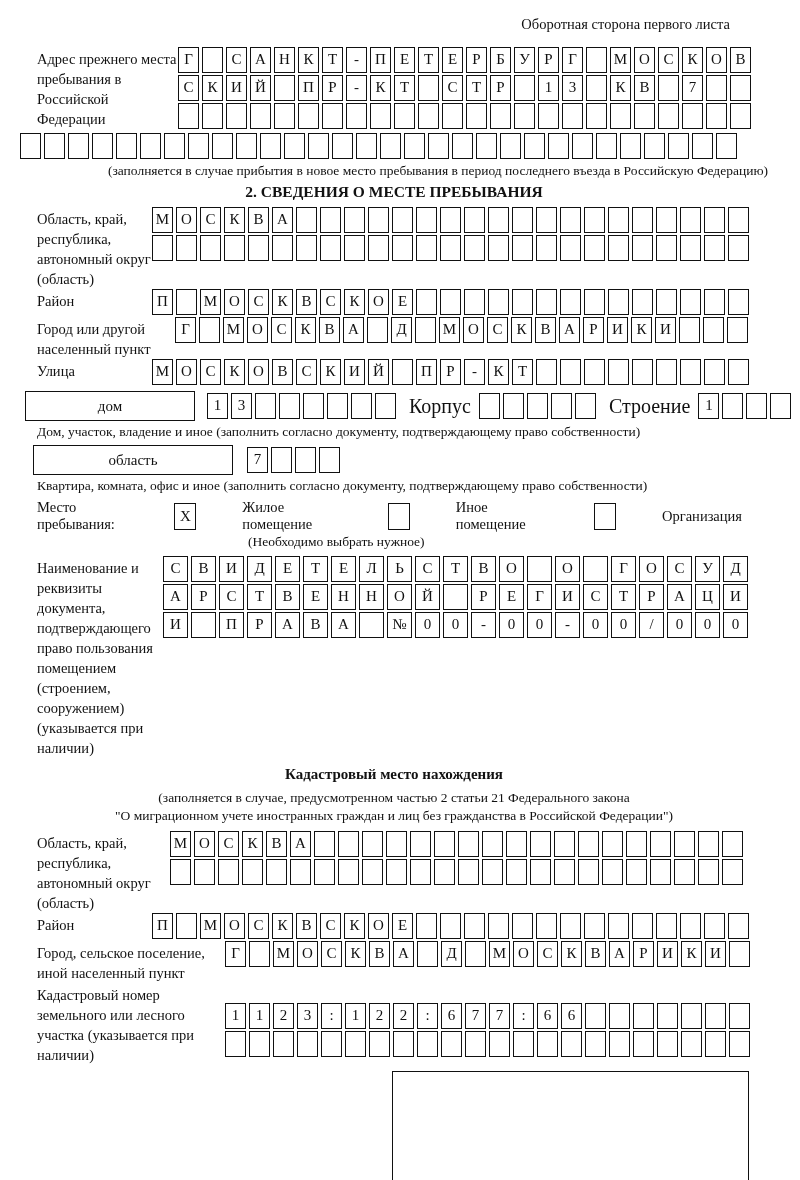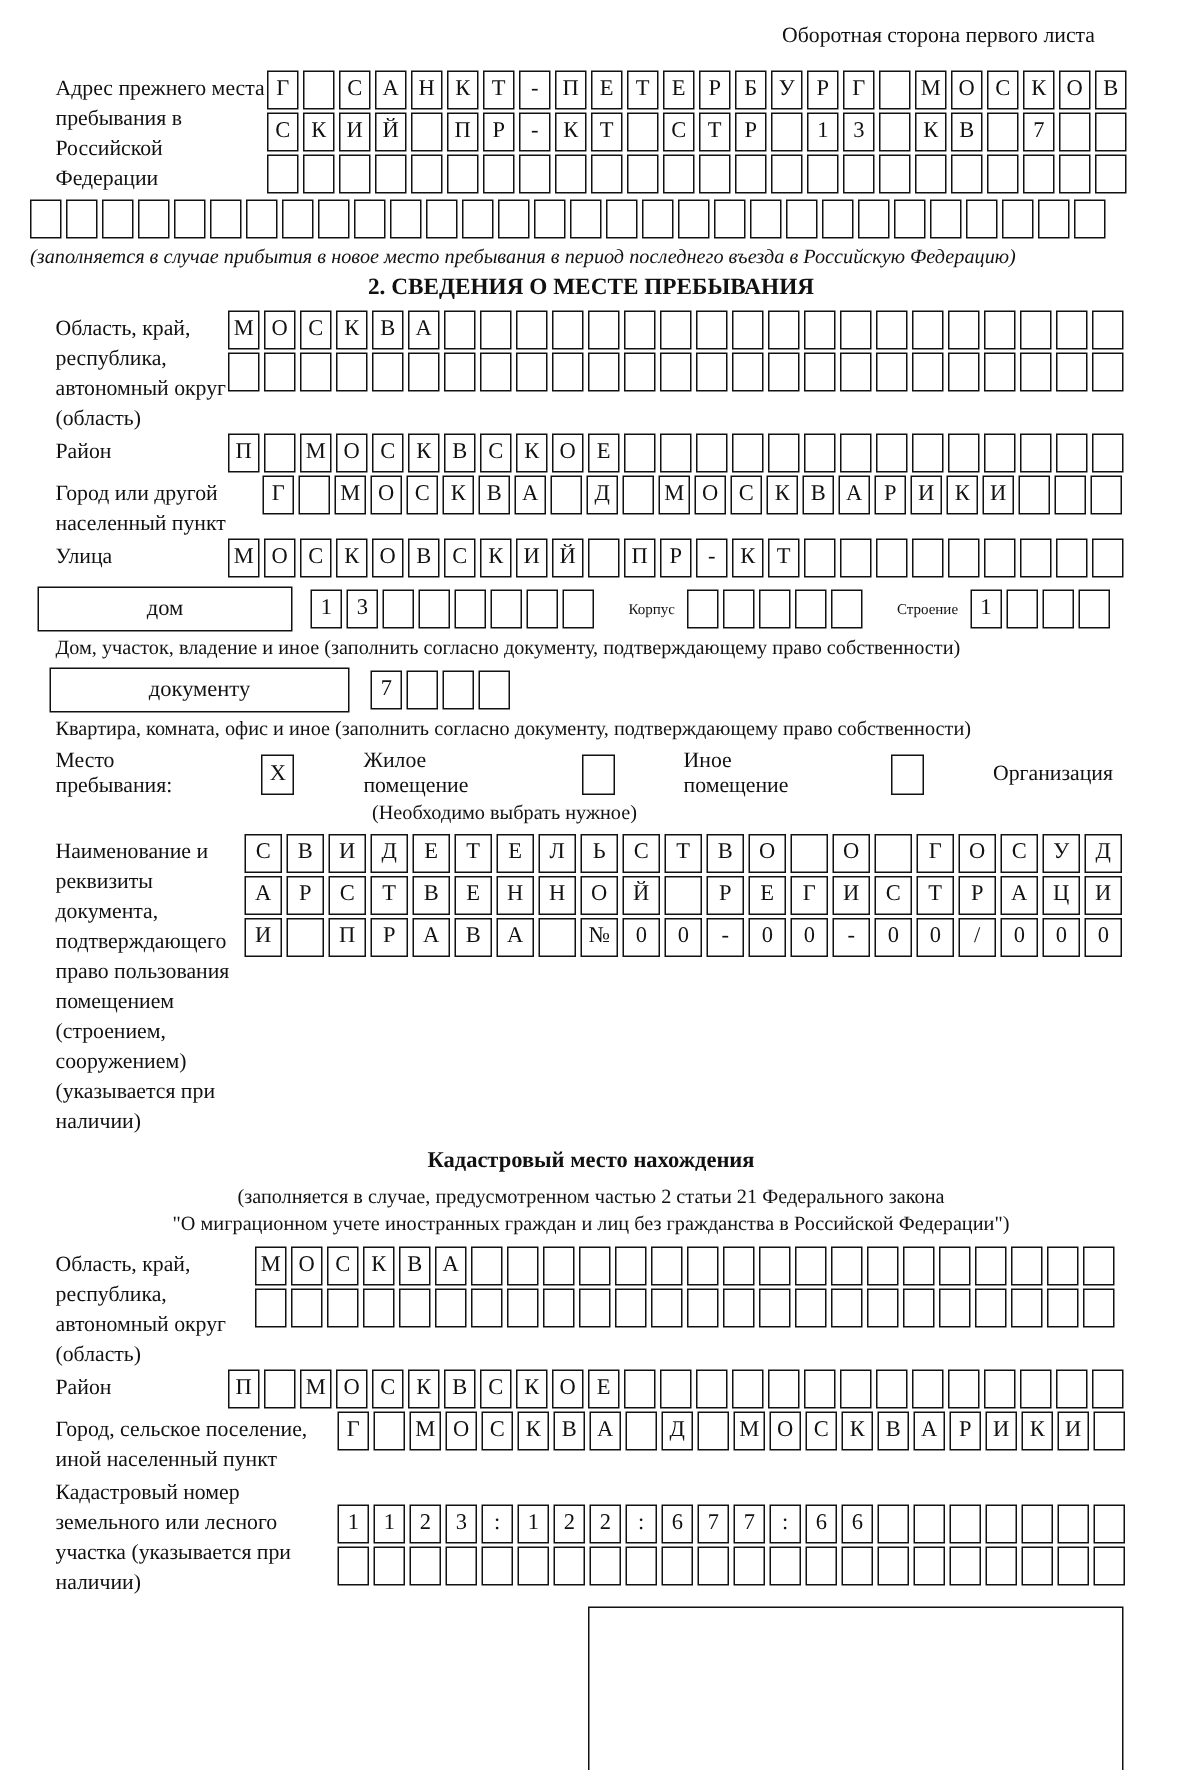--- a/index.html
+++ b/index.html
@@ -35,32 +35,32 @@
     display:inline-block; box-sizing:border-box;
     width:21px; height:26px;
     border:1.5px solid #111;
     margin-right:3px;
     text-align:center; font-size:15px; line-height:22px;
     vertical-align:top; background:#fff;
   }
   .doc-cells .cell { width:25px; }
 
   .fullrow { margin-top:2px; }
-  .center-note { text-align:left; font-size:13.5px; margin:3px 0 4px 0; line-height:17px;font-style:italic; }
+  .center-note { text-align:right; font-size:13.5px; margin:3px 0 4px 0; line-height:17px; }
   .sec-title { text-align:center; font-weight:bold; font-size:15.5px; margin:4px 0 6px 0; }
 
   .inline-row { display:flex; align-items:center; margin:4px 0 2px 0; font-size:14.5px; }
   .big-box {
     box-sizing:border-box; border:1.5px solid #111; height:30px;
     display:flex; align-items:center; justify-content:center;
     font-size:15px; flex-shrink:0;
   }
   .dom-box { width:170px; margin-left:5px; margin-right:12px; }
   .kv-box  { width:200px; margin-left:13px; margin-right:14px; }
-  .mini-label { margin:0 8px 0 20px; font-size:10px; white-space:nowrap; }
+  .mini-label { margin:0 8px 0 10px; font-size:20px; white-space:nowrap; }
   .caption { font-size:13.5px; padding-left:17px; margin:2px 0 5px 0; line-height:17px; }
 
   .chk-row { display:flex; align-items:center; margin:5px 0 1px 0; font-size:14.5px;gap:36px; }
   .chk-label { padding-left:17px; margin-right:14px; }
   .checkbox {
     box-sizing:border-box; width:22px; height:27px; border:1.5px solid #111;
     display:inline-flex; align-items:center; justify-content:center;
     font-size:15px; flex-shrink:0;
   }
   .opt-text { margin:0 26px 0 10px; }
@@ -132,21 +132,21 @@
     <div class="big-box dom-box">дом</div>
     <span class="cellrow" style="margin-bottom:0"><span class="cell">1</span><span class="cell">3</span><span class="cell"></span><span class="cell"></span><span class="cell"></span><span class="cell"></span><span class="cell"></span><span class="cell"></span></span>
     <span class="mini-label">Корпус</span>
     <span class="cellrow" style="margin-bottom:0"><span class="cell"></span><span class="cell"></span><span class="cell"></span><span class="cell"></span><span class="cell"></span></span>
     <span class="mini-label">Строение</span>
     <span class="cellrow" style="margin-bottom:0"><span class="cell">1</span><span class="cell"></span><span class="cell"></span><span class="cell"></span></span>
   </div>
   <div class="caption">Дом, участок, владение и иное (заполнить согласно документу, подтверждающему право собственности)</div>
 
   <div class="inline-row">
-    <div class="big-box kv-box">документу</div>
+    <div class="big-box kv-box">область</div>
     <span class="cellrow" style="margin-bottom:0"><span class="cell">7</span><span class="cell"></span><span class="cell"></span><span class="cell"></span></span>
   </div>
   <div class="caption">Квартира, комната, офис и иное (заполнить согласно документу, подтверждающему право собственности)</div>
 
   <div class="chk-row">
     <span class="chk-label">Место пребывания:</span>
     <span class="checkbox">X</span>
     <span class="opt-text">Жилое помещение</span>
     <span class="checkbox"></span>
     <span class="opt-text">Иное помещение</span>

